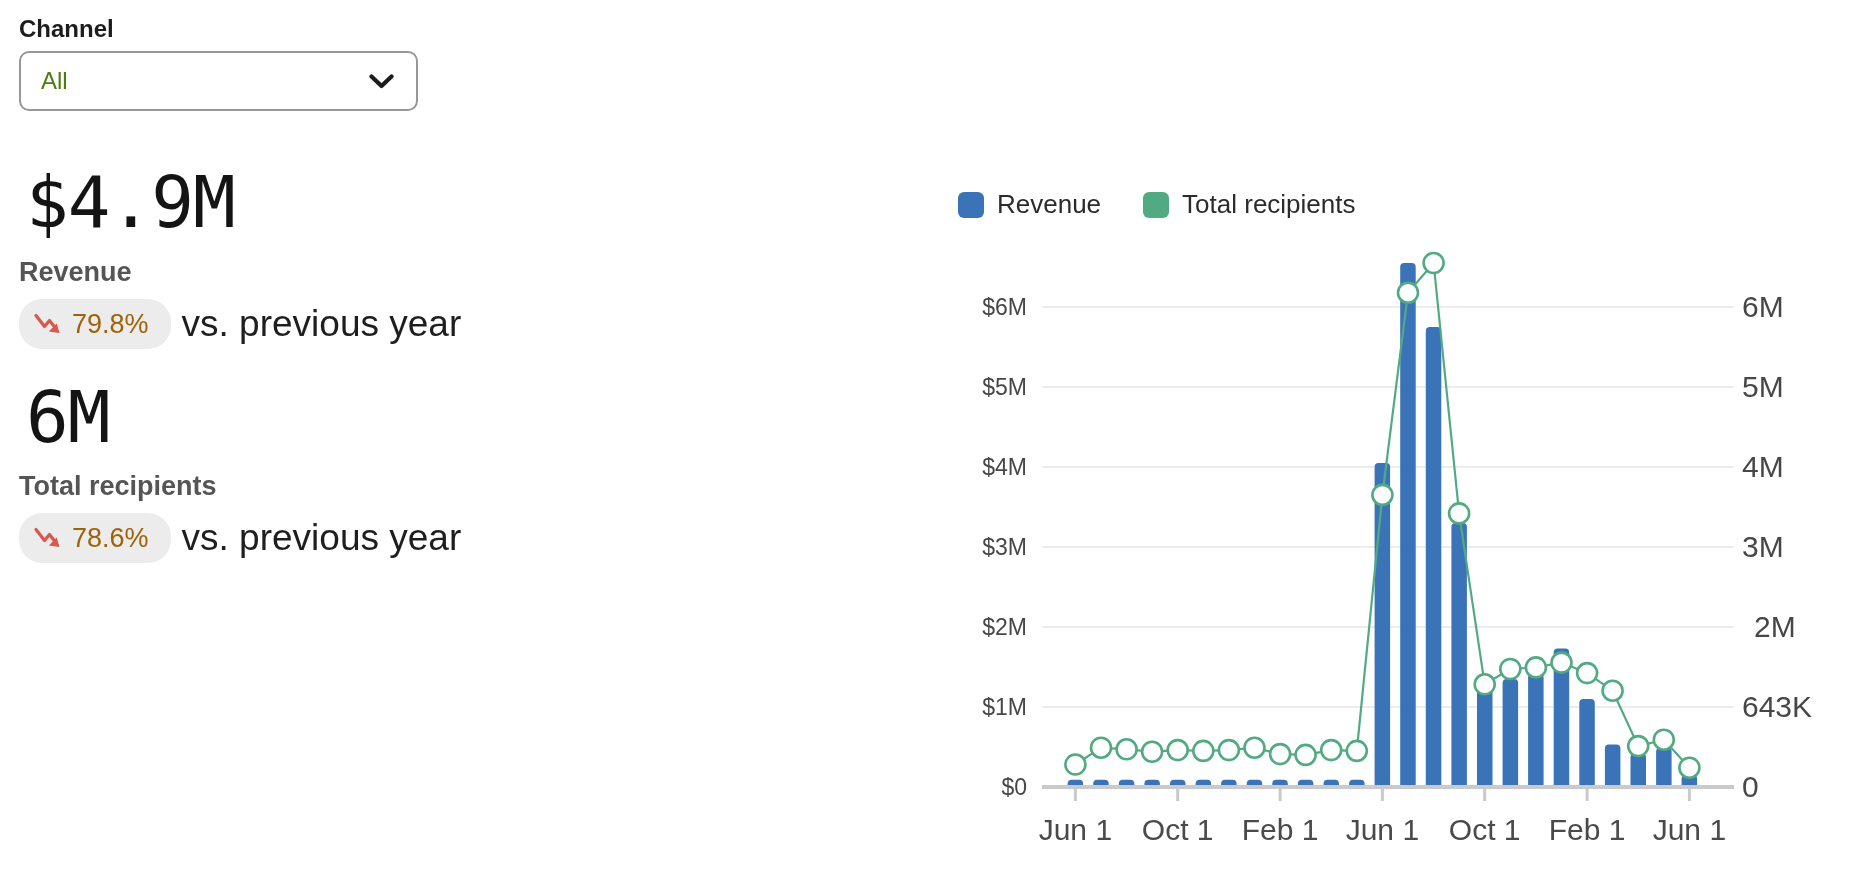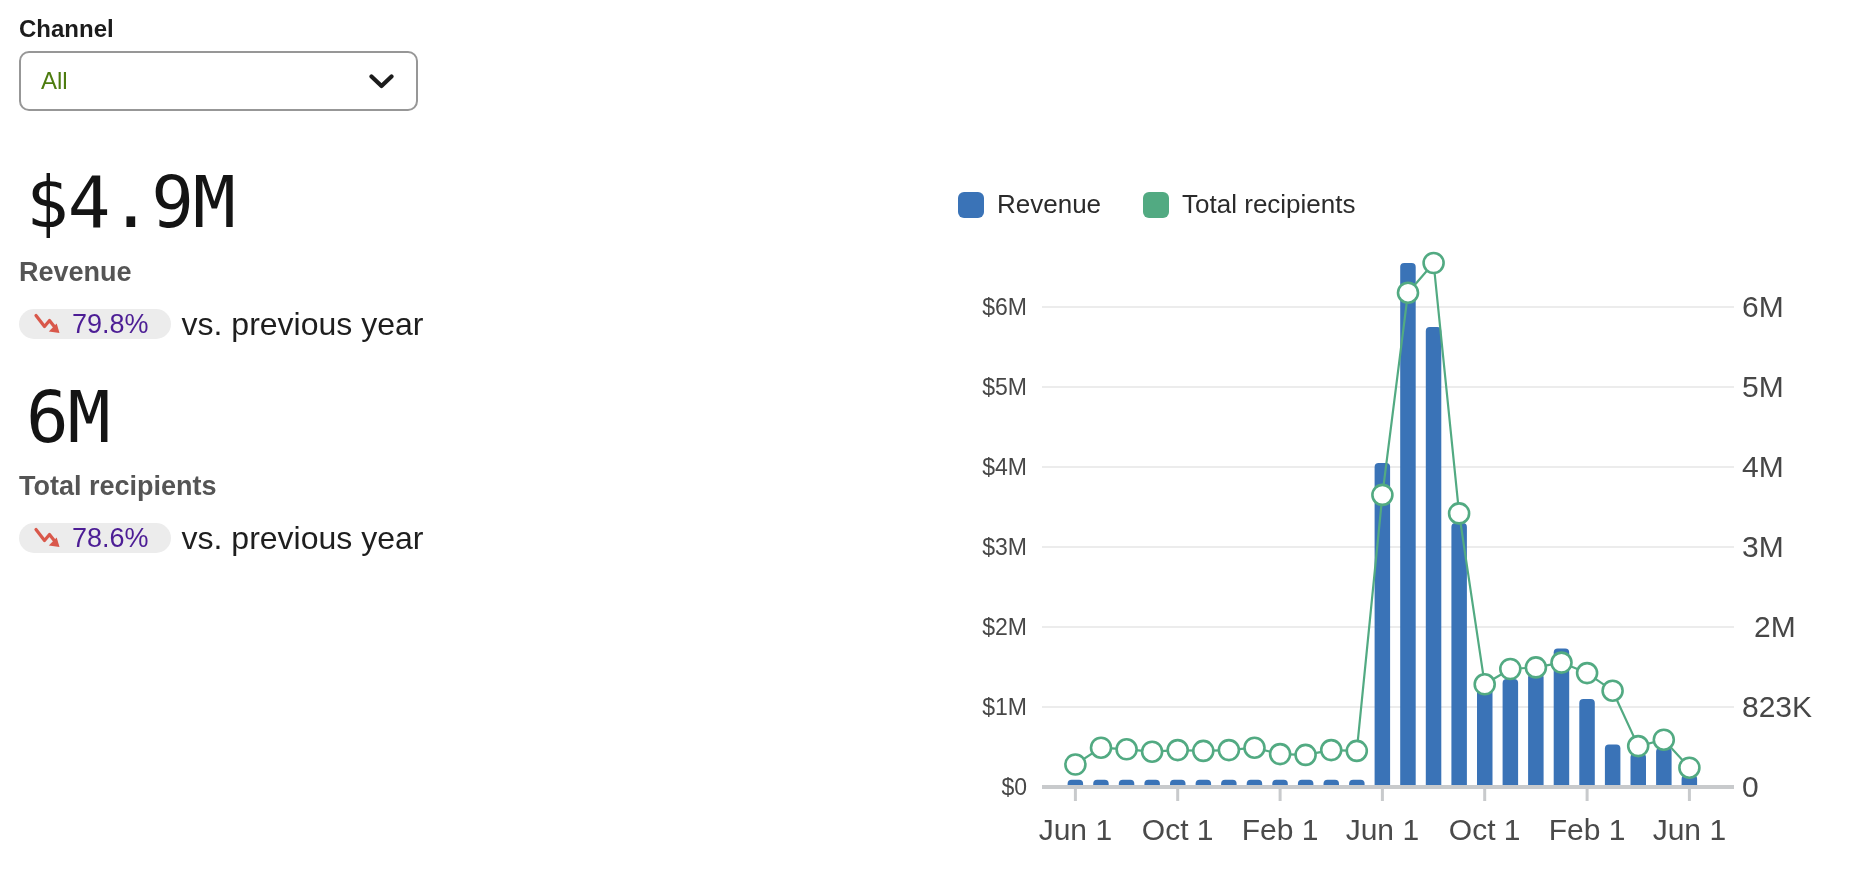--- a/index.html
+++ b/index.html
@@ -19,26 +19,26 @@
     display:flex;align-items:center;justify-content:space-between;
     padding:0 22px 0 20px;font-size:24px;color:#4d7c0f;cursor:pointer;
   }
   .metric-value{
     left:26px;font-family:"DejaVu Sans Mono","Liberation Mono",monospace;
     font-size:71px;line-height:74px;letter-spacing:-1px;color:#141414;
   }
   .metric-label{left:19px;font-size:27px;line-height:32px;font-weight:600;color:#555555}
   .badge-row{left:19px;height:46px;display:flex;align-items:center}
   .badge{
-    display:inline-flex;align-items:center;gap:9px;height:30px;
+    display:inline-flex;align-items:center;gap:9px;height:50px;
     background:#ececec;border-radius:23px;padding:0 22px 0 14px;
-    font-size:27px;color:#4c1d95;
+    font-size:27px;color:#a16207;
   }
   .badge .icon{display:flex;color:var(--red)}
-  .vs-text{font-size:32px;color:#1e1e1e;margin-left:11px;white-space:nowrap}
+  .vs-text{font-size:37px;color:#1e1e1e;margin-left:11px;white-space:nowrap}
 
   
   .legend{left:958px;top:189px;display:flex;column-gap:42px;align-items:center;font-size:26px;color:#2b2b2b}
   .legend-item{display:flex;align-items:center;gap:13px;cursor:pointer}
   .swatch{width:26px;height:26px;border-radius:6px;flex:0 0 auto}
   #plot{left:1042px;top:215px;width:710px;height:600px}
   #y-left{left:880px;top:215px;width:147px;height:600px}
   #y-left div{position:absolute;right:0;font-size:23px;line-height:36px;color:#474747;white-space:nowrap}
   #y-right{left:1742px;top:215px;width:120px;height:600px}
   #y-right div{position:absolute;left:0;font-size:30px;line-height:36px;color:#474747;white-space:nowrap}
@@ -175,21 +175,21 @@
         <circle cx="519.5" cy="447.6" r="10" fill="#ffffff" stroke="#52aa82" stroke-width="2.6"></circle>
         <circle cx="545.1" cy="458.1" r="10" fill="#ffffff" stroke="#52aa82" stroke-width="2.6"></circle>
         <circle cx="570.6" cy="475.7" r="10" fill="#ffffff" stroke="#52aa82" stroke-width="2.6"></circle>
         <circle cx="596.2" cy="531.1" r="10" fill="#ffffff" stroke="#52aa82" stroke-width="2.6"></circle>
         <circle cx="621.8" cy="524.7" r="10" fill="#ffffff" stroke="#52aa82" stroke-width="2.6"></circle>
         <circle cx="647.4" cy="552.7" r="10" fill="#ffffff" stroke="#52aa82" stroke-width="2.6"></circle>
       </svg>
   </div>
   <div class="abs" id="y-right">
       <div style="top: 554px;">0</div>
-      <div style="top: 474px;">823K</div>
+      <div style="top: 474px;">643K</div>
       <div style="top: 394px; margin-left: 12px;">2M</div>
       <div style="top: 314px;">3M</div>
       <div style="top: 234px;">4M</div>
       <div style="top: 154px;">5M</div>
       <div style="top: 74px;">6M</div>
     </div>
   <div class="abs" id="x-labels">
       <div style="left: 33.4px;">Jun 1</div>
       <div style="left: 135.7px;">Oct 1</div>
       <div style="left: 238.1px;">Feb 1</div>

